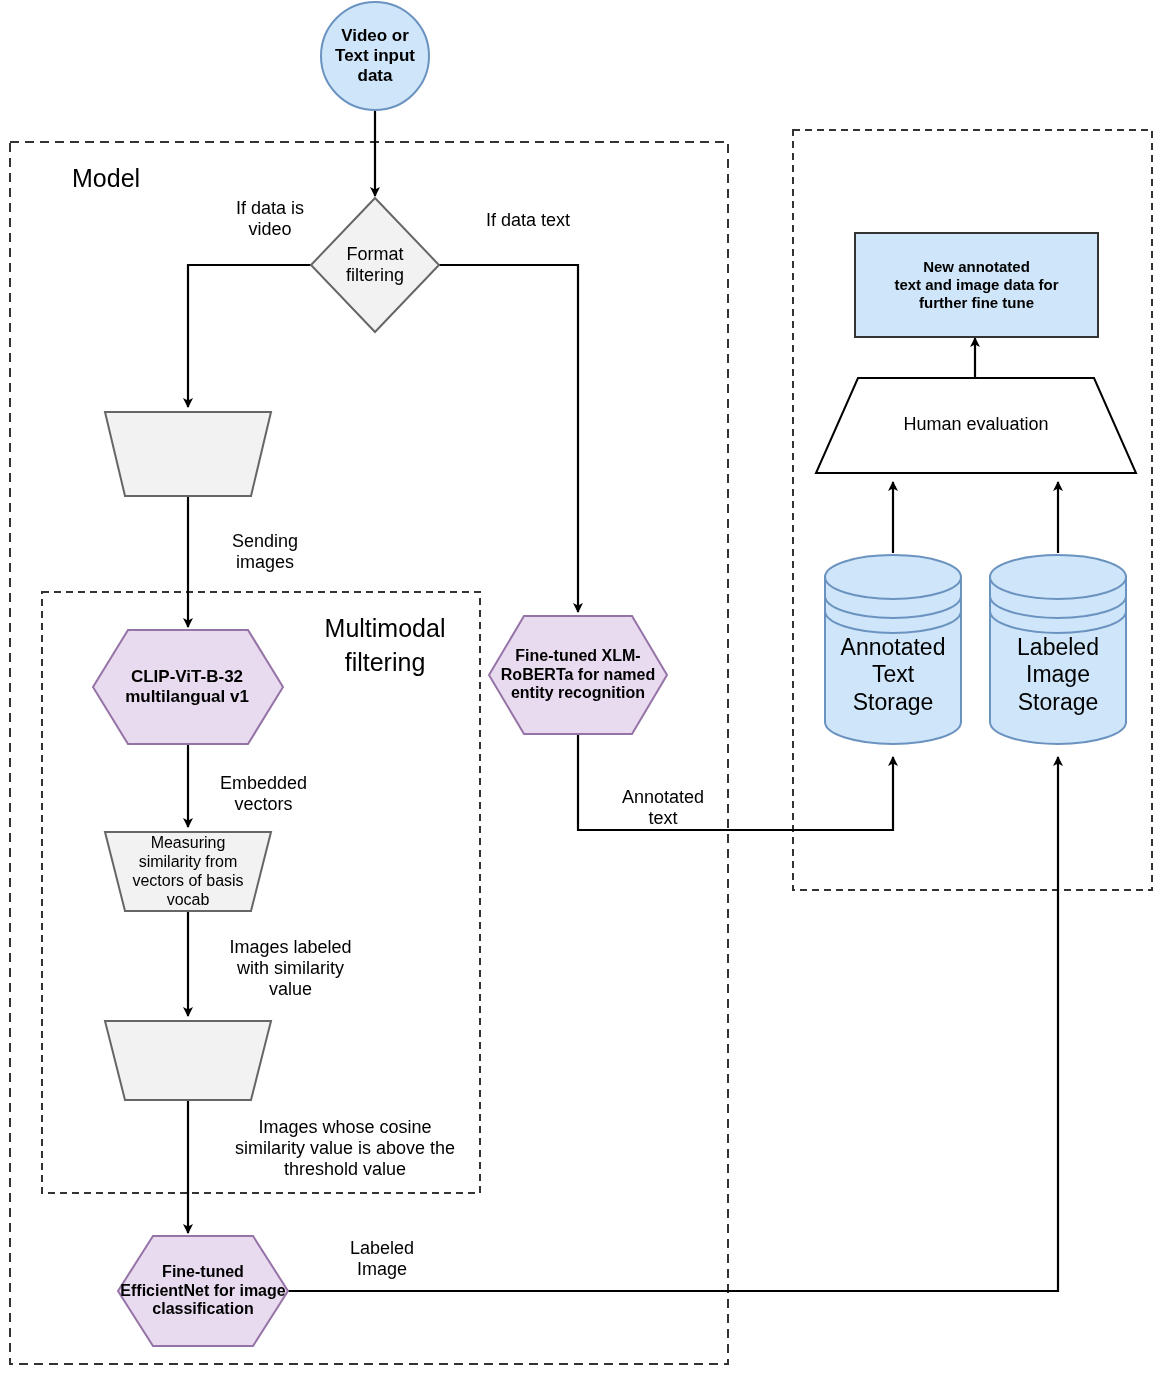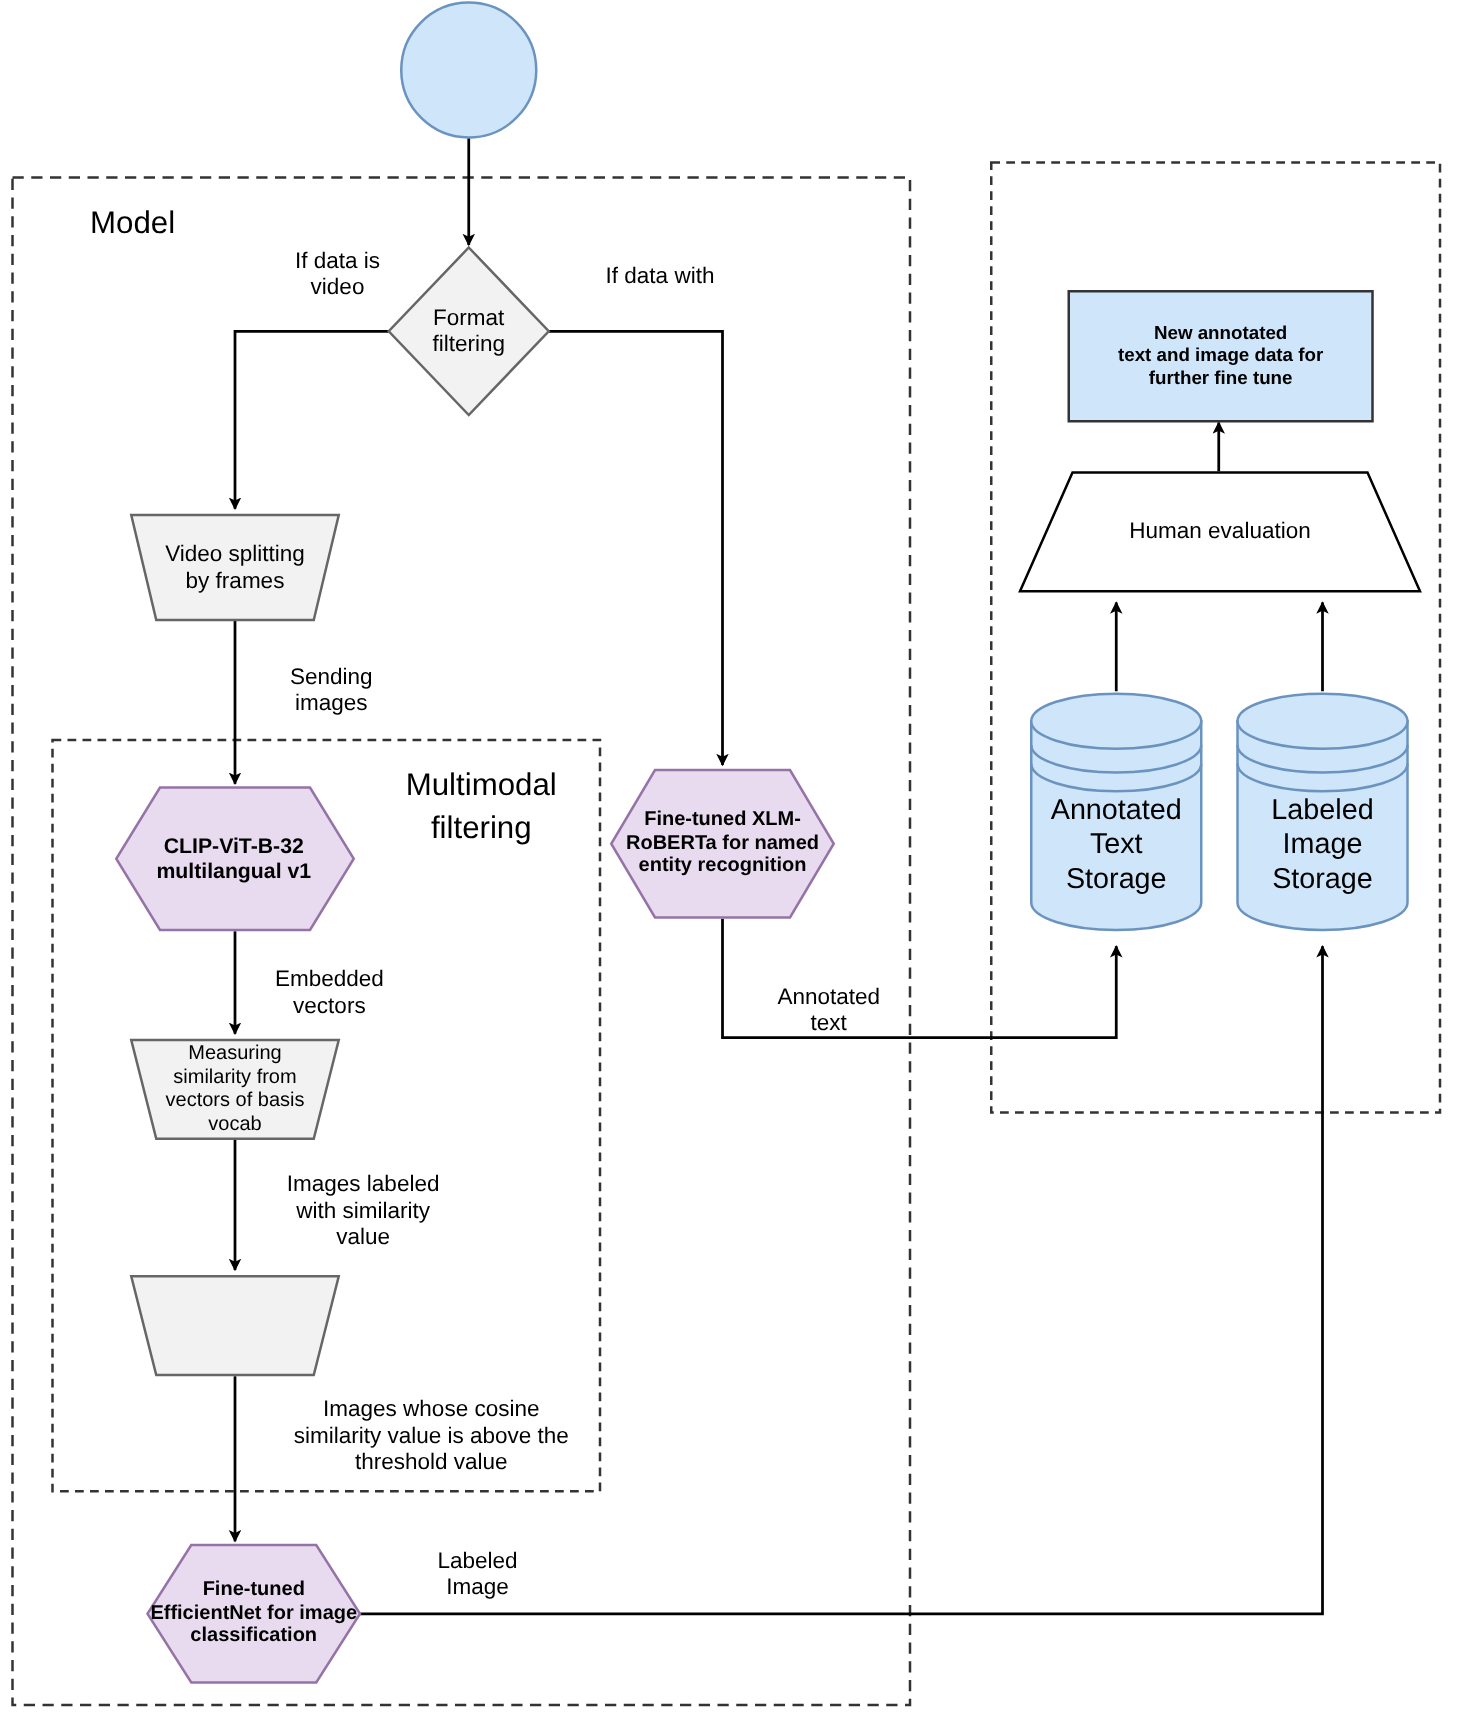--- a/index.html
+++ b/index.html
@@ -87,26 +87,27 @@
       <path d="M990,611 A68,22 0 0 0 1126,611" fill="none" stroke="#6b93c0" stroke-width="2"></path>
     </g>
   </svg>
 
   <div class="group-title" style="left:48px;top:162px;width:170px;font-size:25px;text-align:left;margin-left:24px;">Model</div>
 
   <div class="group-title" style="left:290px;top:612px;width:190px;font-size:25px;">Multimodal
 filtering</div>
 
 
+  <div class="node-text" style="left:321px;top:16px;width:108px;height:80px;font-size:17px;font-weight:bold;">Video or
+Text input
+data</div>
 
   <div class="node-text" style="left:320px;top:237px;width:110px;height:56px;font-size:18px;">Format
 filtering</div>
 
-  <div class="node-text" style="left:110px;top:425px;width:156px;height:58px;font-size:18px;">Video splitting
-by frames</div>
 
   <div class="node-text" style="left:98px;top:657px;width:178px;height:60px;font-size:17px;font-weight:bold;">CLIP-ViT-B-32
 multilangual v1</div>
 
   <div class="node-text" style="left:112px;top:832px;width:152px;height:80px;font-size:16px;">Measuring
 similarity from
 vectors of basis
 vocab</div>
 
   <div class="node-text" style="left:494px;top:628px;width:168px;height:94px;font-size:16px;font-weight:bold;">Fine-tuned XLM-
@@ -128,21 +129,21 @@
 Text
 Storage</div>
 
   <div class="node-text" style="left:987px;top:627px;width:142px;height:96px;font-size:23px;">Labeled
 Image
 Storage</div>
 
   <div class="lbl" style="left:195px;top:198px;width:150px;font-size:18px;">If data is
 video</div>
 
-  <div class="lbl" style="left:453px;top:210px;width:150px;font-size:18px;">If data with</div>
+  <div class="lbl" style="left:453px;top:210px;width:150px;font-size:18px;">If data text</div>
 
   <div class="lbl" style="left:206px;top:531px;width:118px;font-size:18px;">Sending
 images</div>
 
   <div class="lbl" style="left:201px;top:773px;width:125px;font-size:18px;">Embedded
 vectors</div>
 
   <div class="lbl" style="left:208px;top:937px;width:165px;font-size:18px;">Images labeled
 with similarity
 value</div>

